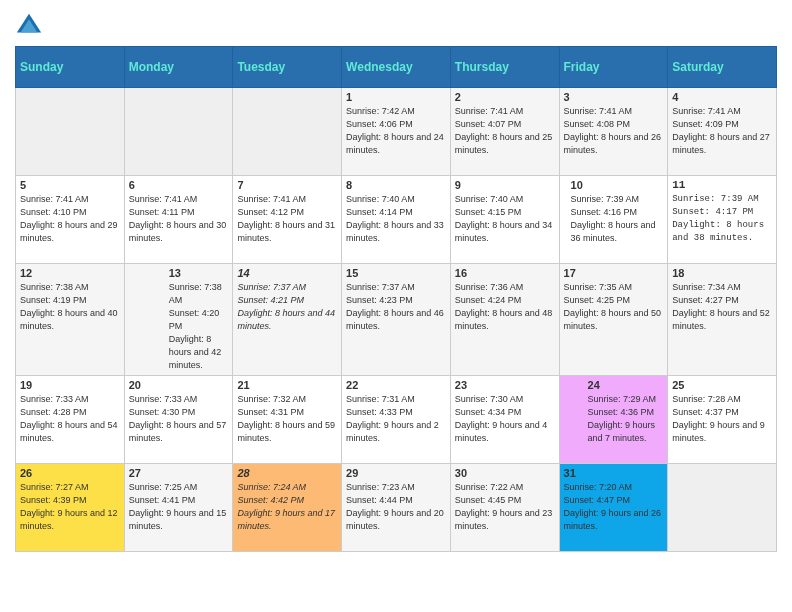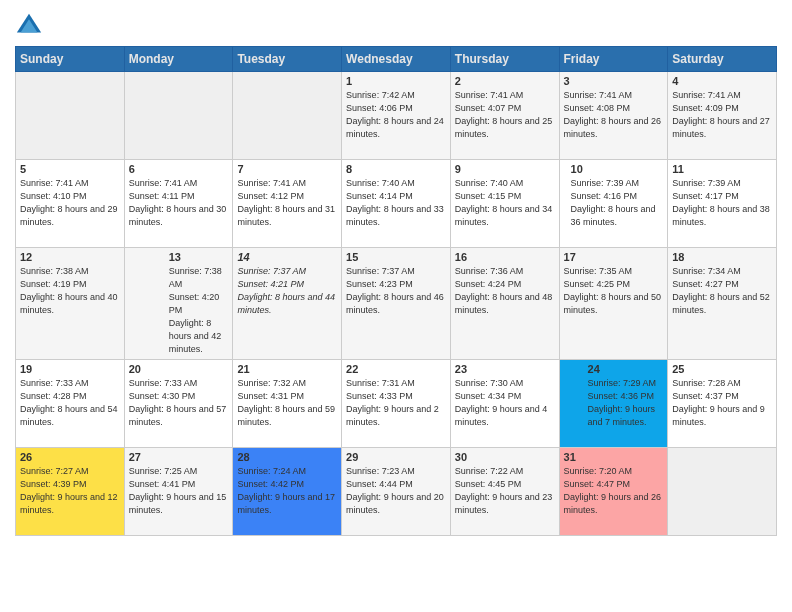--- a/index.html
+++ b/index.html
@@ -55,24 +55,24 @@
       font-size: 14px;
       color: #555;
     }
     .calendar {
       width: 100%;
       border-collapse: collapse;
       border: 1px solid #ccc;
     }
     .calendar th {
       background-color: #2a6fad;
-      color: #e5e5e5;
+      color: #5eead4;
       font-size: 12px;
       font-weight: bold;
-      padding: 5px 4px;
+      padding: 13px 4px;
       text-align: left;
       border: 1px solid #2060a0;
     }
     .calendar td {
       vertical-align: top;
       border: 1px solid #ccc;
       padding: 3px 4px;
       width: calc(100% / 7);
       background: #fff;
       font-size: 9.5px;
@@ -178,21 +178,21 @@
             <div class="day-info">Sunrise: 7:40 AM<br>Sunset: 4:14 PM<br>Daylight: 8 hours and 33 minutes.</div>
           </td>
           <td style="background: rgb(255, 255, 255);">
             <div class="day-number">9</div>
             <div class="day-info">Sunrise: 7:40 AM<br>Sunset: 4:15 PM<br>Daylight: 8 hours and 34 minutes.</div>
           </td>
           <td style="background: rgb(255, 255, 255); padding-left: 11px;">
             <div class="day-number">10</div>
             <div class="day-info">Sunrise: 7:39 AM<br>Sunset: 4:16 PM<br>Daylight: 8 hours and 36 minutes.</div>
           </td>
-          <td style="background: rgb(255, 255, 255);">
+          <td style="background: rgb(255, 255, 255); font-family: Liberation Mono, monospace;">
             <div class="day-number">11</div>
             <div class="day-info">Sunrise: 7:39 AM<br>Sunset: 4:17 PM<br>Daylight: 8 hours and 38 minutes.</div>
           </td>
         </tr>
         <tr>
           <td style="background: rgb(245, 245, 245);">
             <div class="day-number">12</div>
             <div class="day-info">Sunrise: 7:38 AM<br>Sunset: 4:19 PM<br>Daylight: 8 hours and 40 minutes.</div>
           </td>
           <td style="background: rgb(245, 245, 245); padding-left: 44px;">
@@ -234,51 +234,51 @@
             <div class="day-info">Sunrise: 7:32 AM<br>Sunset: 4:31 PM<br>Daylight: 8 hours and 59 minutes.</div>
           </td>
           <td style="background: rgb(255, 255, 255);">
             <div class="day-number">22</div>
             <div class="day-info">Sunrise: 7:31 AM<br>Sunset: 4:33 PM<br>Daylight: 9 hours and 2 minutes.</div>
           </td>
           <td style="background: rgb(255, 255, 255);">
             <div class="day-number">23</div>
             <div class="day-info">Sunrise: 7:30 AM<br>Sunset: 4:34 PM<br>Daylight: 9 hours and 4 minutes.</div>
           </td>
-          <td style="background: #0ea5e9; padding-left: 28px;">
+          <td style="background: #f0abfc; padding-left: 28px;">
             <div class="day-number">24</div>
             <div class="day-info">Sunrise: 7:29 AM<br>Sunset: 4:36 PM<br>Daylight: 9 hours and 7 minutes.</div>
           </td>
           <td style="background: rgb(255, 255, 255);">
             <div class="day-number">25</div>
             <div class="day-info">Sunrise: 7:28 AM<br>Sunset: 4:37 PM<br>Daylight: 9 hours and 9 minutes.</div>
           </td>
         </tr>
         <tr>
           <td style="background: #fde047;">
             <div class="day-number">26</div>
             <div class="day-info">Sunrise: 7:27 AM<br>Sunset: 4:39 PM<br>Daylight: 9 hours and 12 minutes.</div>
           </td>
           <td style="background: rgb(245, 245, 245);">
             <div class="day-number">27</div>
             <div class="day-info">Sunrise: 7:25 AM<br>Sunset: 4:41 PM<br>Daylight: 9 hours and 15 minutes.</div>
           </td>
-          <td style="background: #3b82f6;">
+          <td style="background: #fdba74; font-style: italic;">
             <div class="day-number">28</div>
             <div class="day-info">Sunrise: 7:24 AM<br>Sunset: 4:42 PM<br>Daylight: 9 hours and 17 minutes.</div>
           </td>
           <td style="background: rgb(245, 245, 245);">
             <div class="day-number">29</div>
             <div class="day-info">Sunrise: 7:23 AM<br>Sunset: 4:44 PM<br>Daylight: 9 hours and 20 minutes.</div>
           </td>
           <td style="background: rgb(245, 245, 245);">
             <div class="day-number">30</div>
             <div class="day-info">Sunrise: 7:22 AM<br>Sunset: 4:45 PM<br>Daylight: 9 hours and 23 minutes.</div>
           </td>
-          <td style="background: #fca5a5;">
+          <td style="background: #0ea5e9;">
             <div class="day-number">31</div>
             <div class="day-info">Sunrise: 7:20 AM<br>Sunset: 4:47 PM<br>Daylight: 9 hours and 26 minutes.</div>
           </td>
           <td class="empty" style="background: rgb(239, 239, 239);"></td>
         </tr>
       </tbody>
   </table>
 </div>
 
 </body></html>

